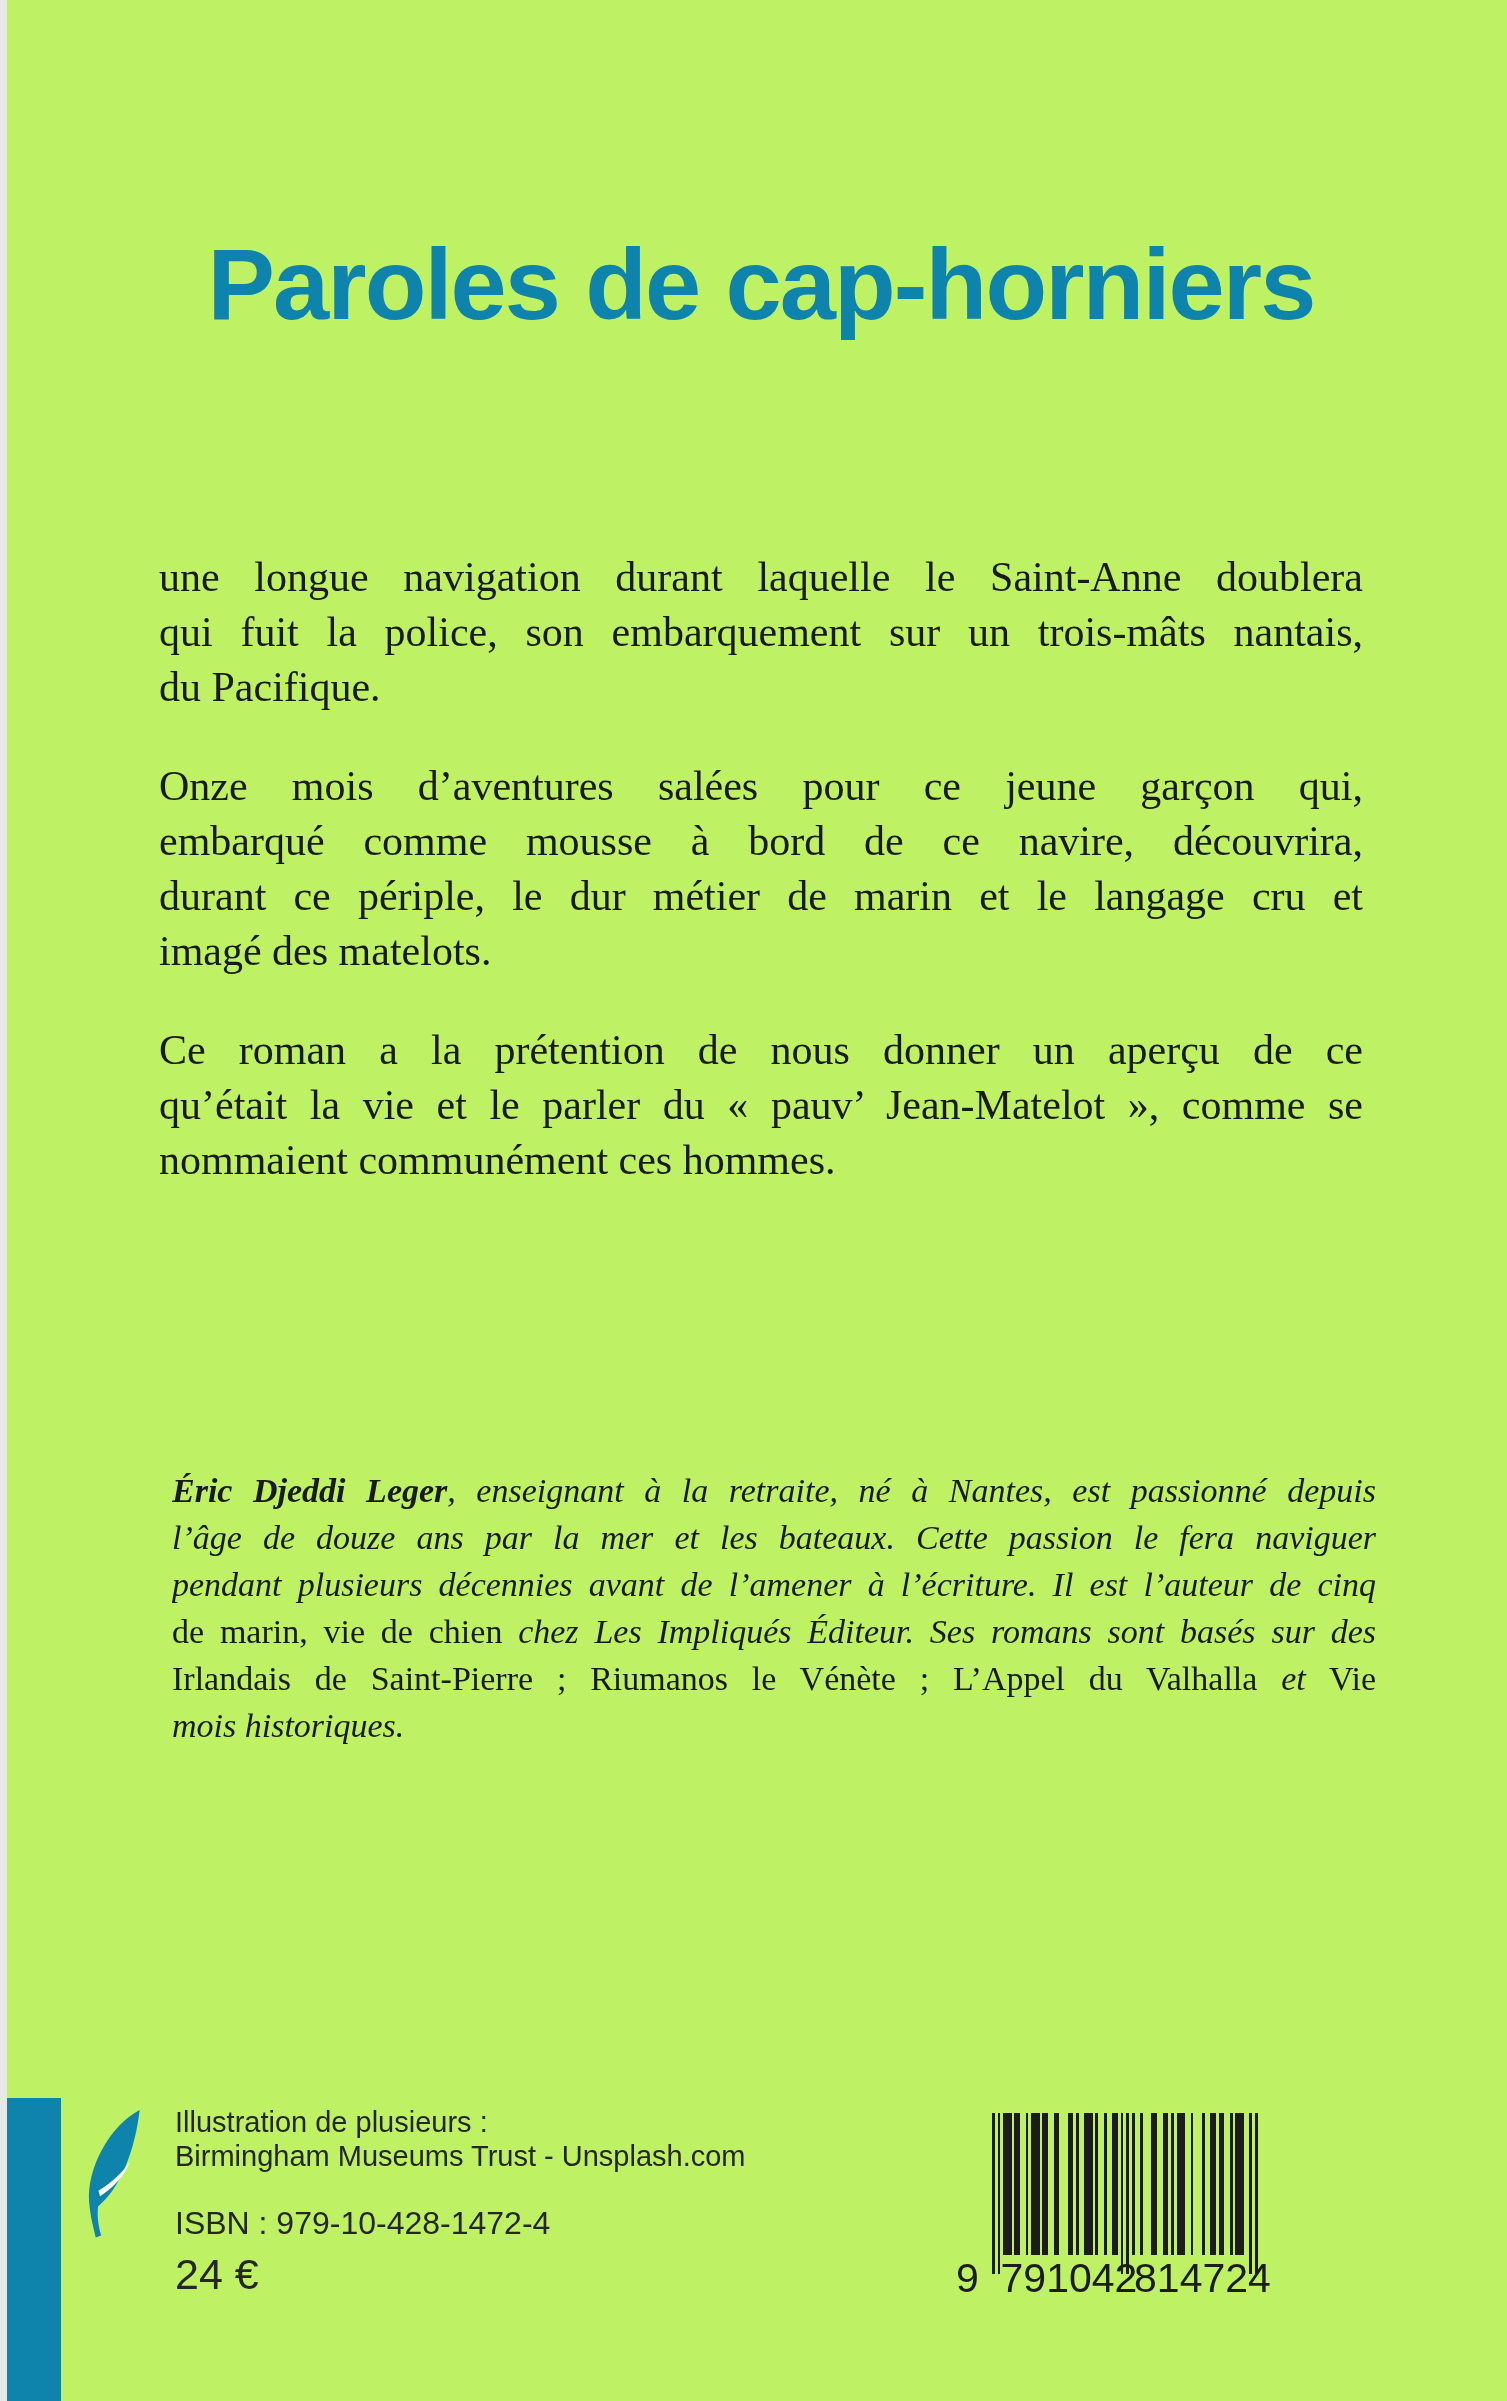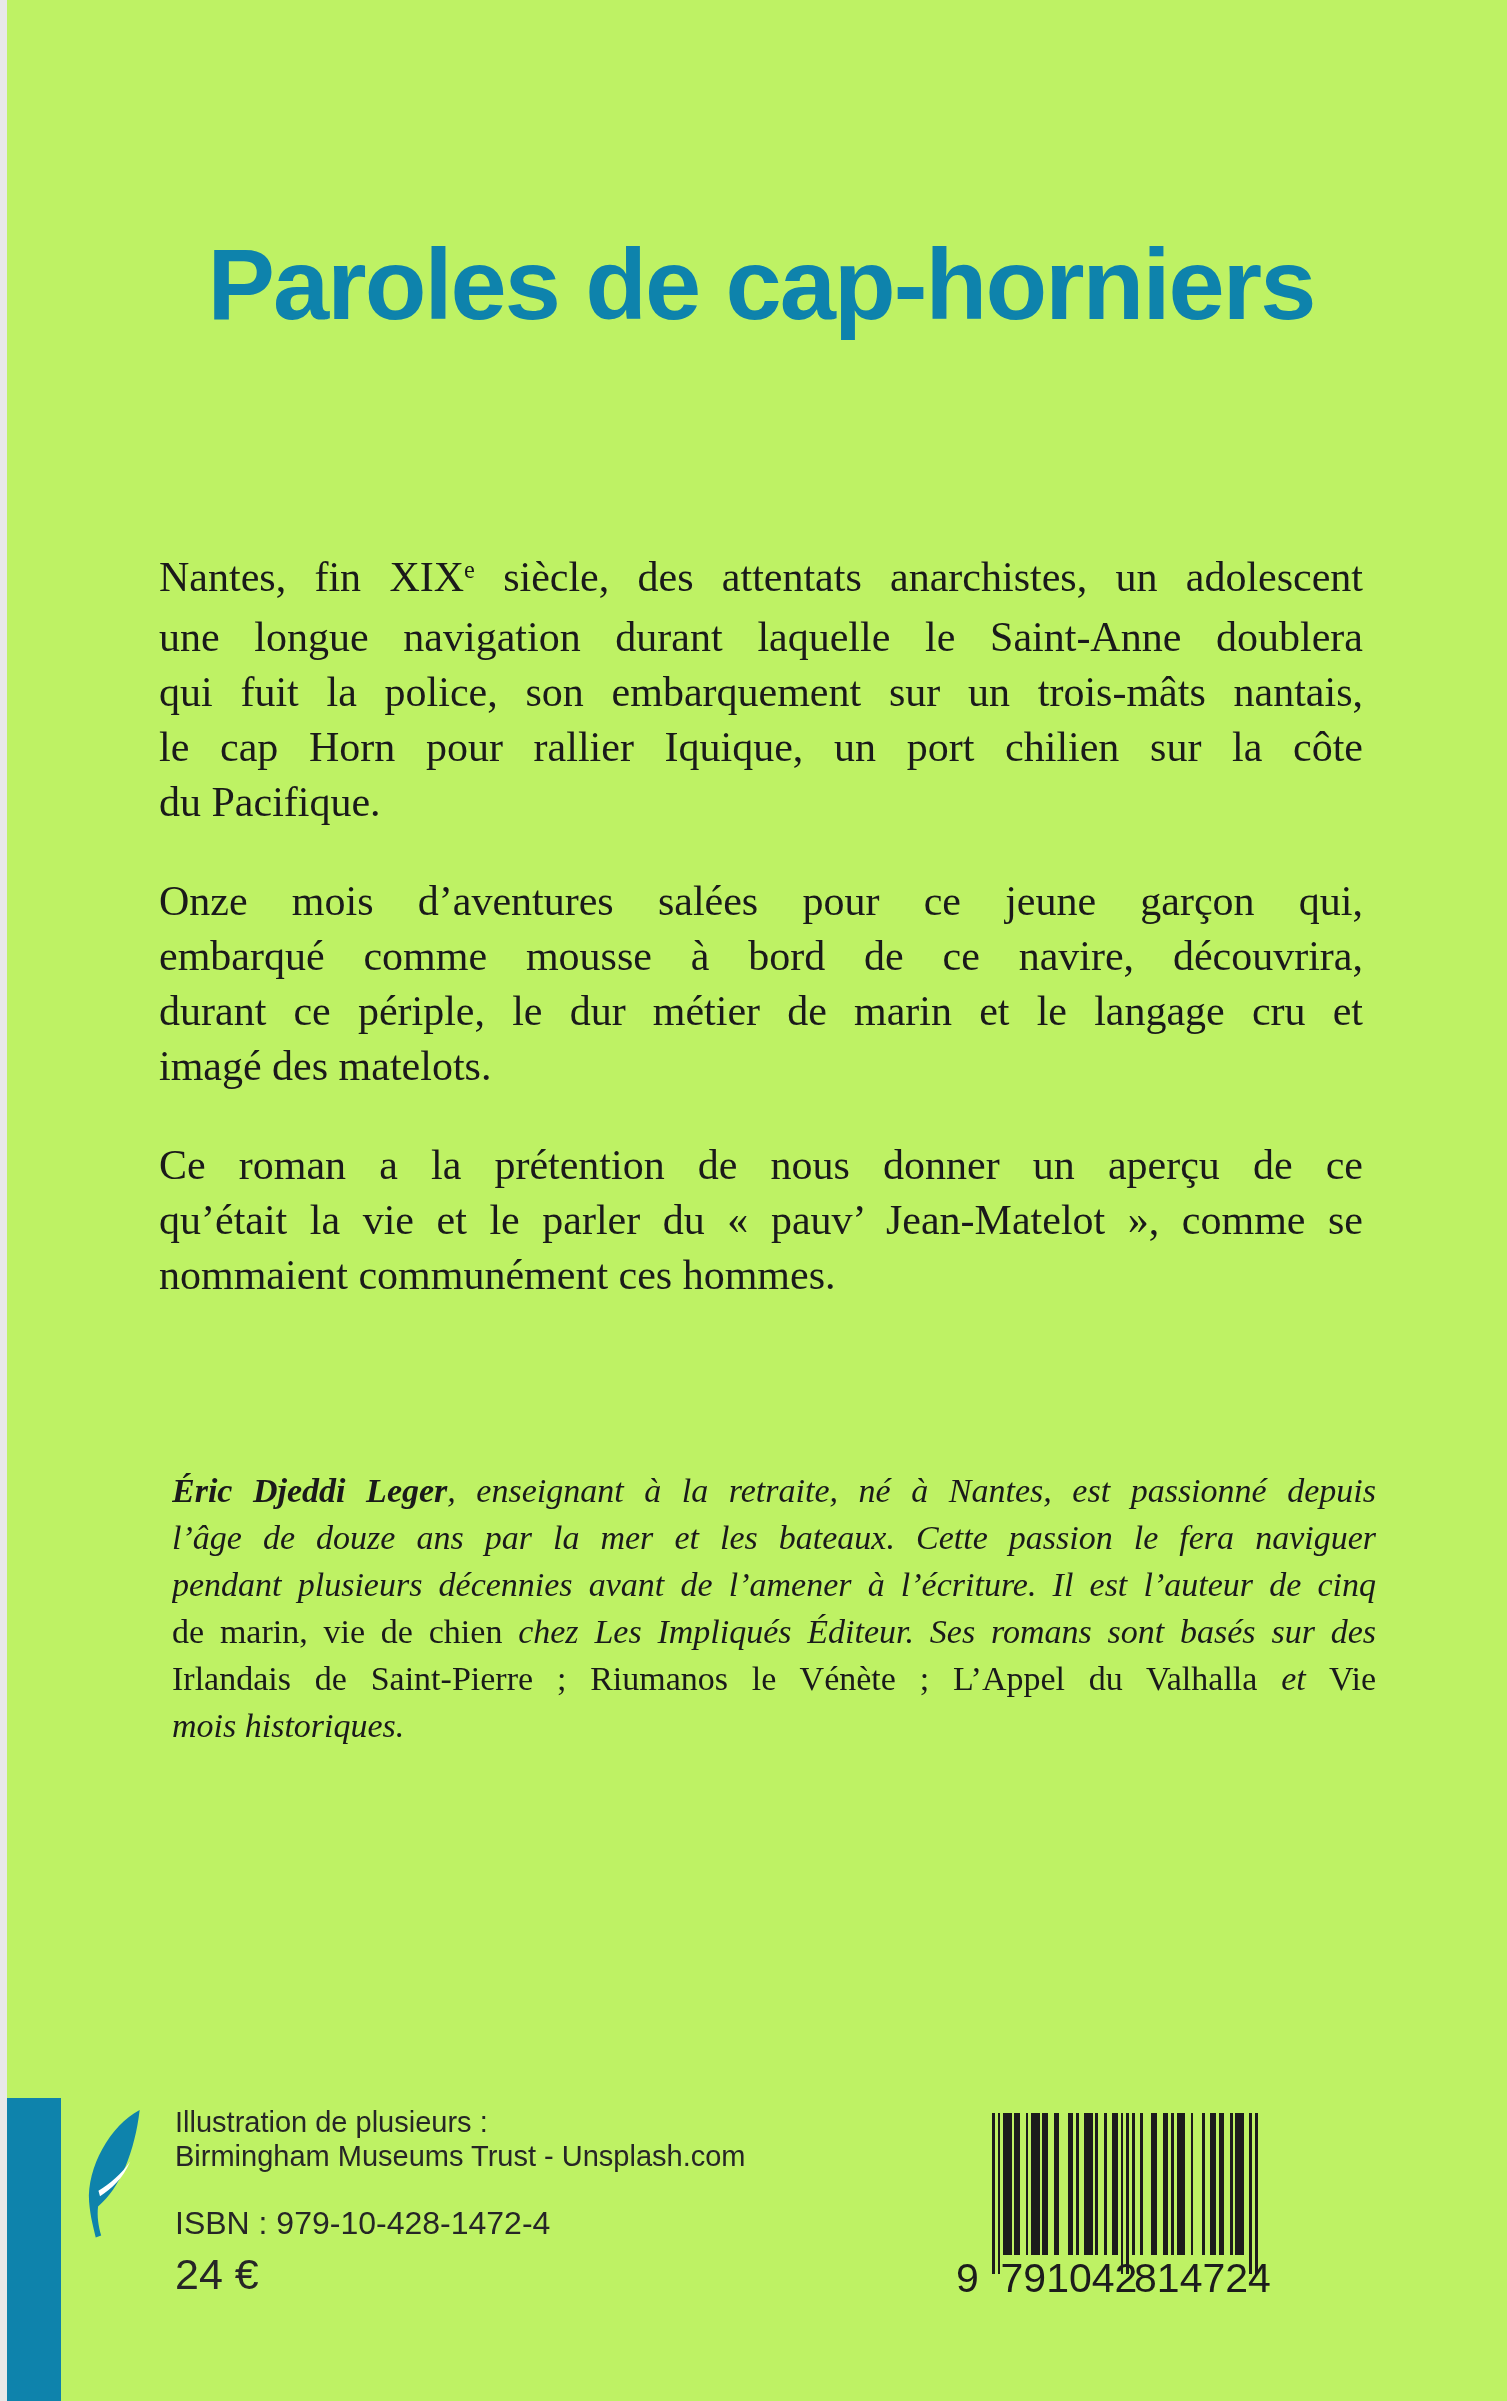--- a/index.html
+++ b/index.html
@@ -44,24 +44,22 @@
 </style>
 </head>
 <body>
 
 <div class="page">
 
   <h1 class="title">Paroles de cap-horniers</h1>
 
   <div class="synopsis">
     <div class="para">
-        <div class="tline tl-just"><span>Nantes, fin XIX</span><span class="sup">e</span><span> siècle, des attentats anarchistes, un adolescent</span></div>
         <div class="tline tl-just"><span>une longue navigation durant laquelle le Saint-Anne doublera</span></div>
         <div class="tline tl-just"><span>qui fuit la police, son embarquement sur un trois-mâts nantais,</span></div>
-        <div class="tline tl-just"><span>le cap Horn pour rallier Iquique, un port chilien sur la côte</span></div>
         <div class="tline tl-last"><span>du Pacifique.</span></div>
       </div>
     <div class="para">
         <div class="tline tl-just"><span>Onze mois d’aventures salées pour ce jeune garçon qui,</span></div>
         <div class="tline tl-just"><span>embarqué comme mousse à bord de ce navire, découvrira,</span></div>
         <div class="tline tl-just"><span>durant ce périple, le dur métier de marin et le langage cru et</span></div>
         <div class="tline tl-last"><span>imagé des matelots.</span></div>
       </div>
     <div class="para">
         <div class="tline tl-just"><span>Ce roman a la prétention de nous donner un aperçu de ce</span></div>

